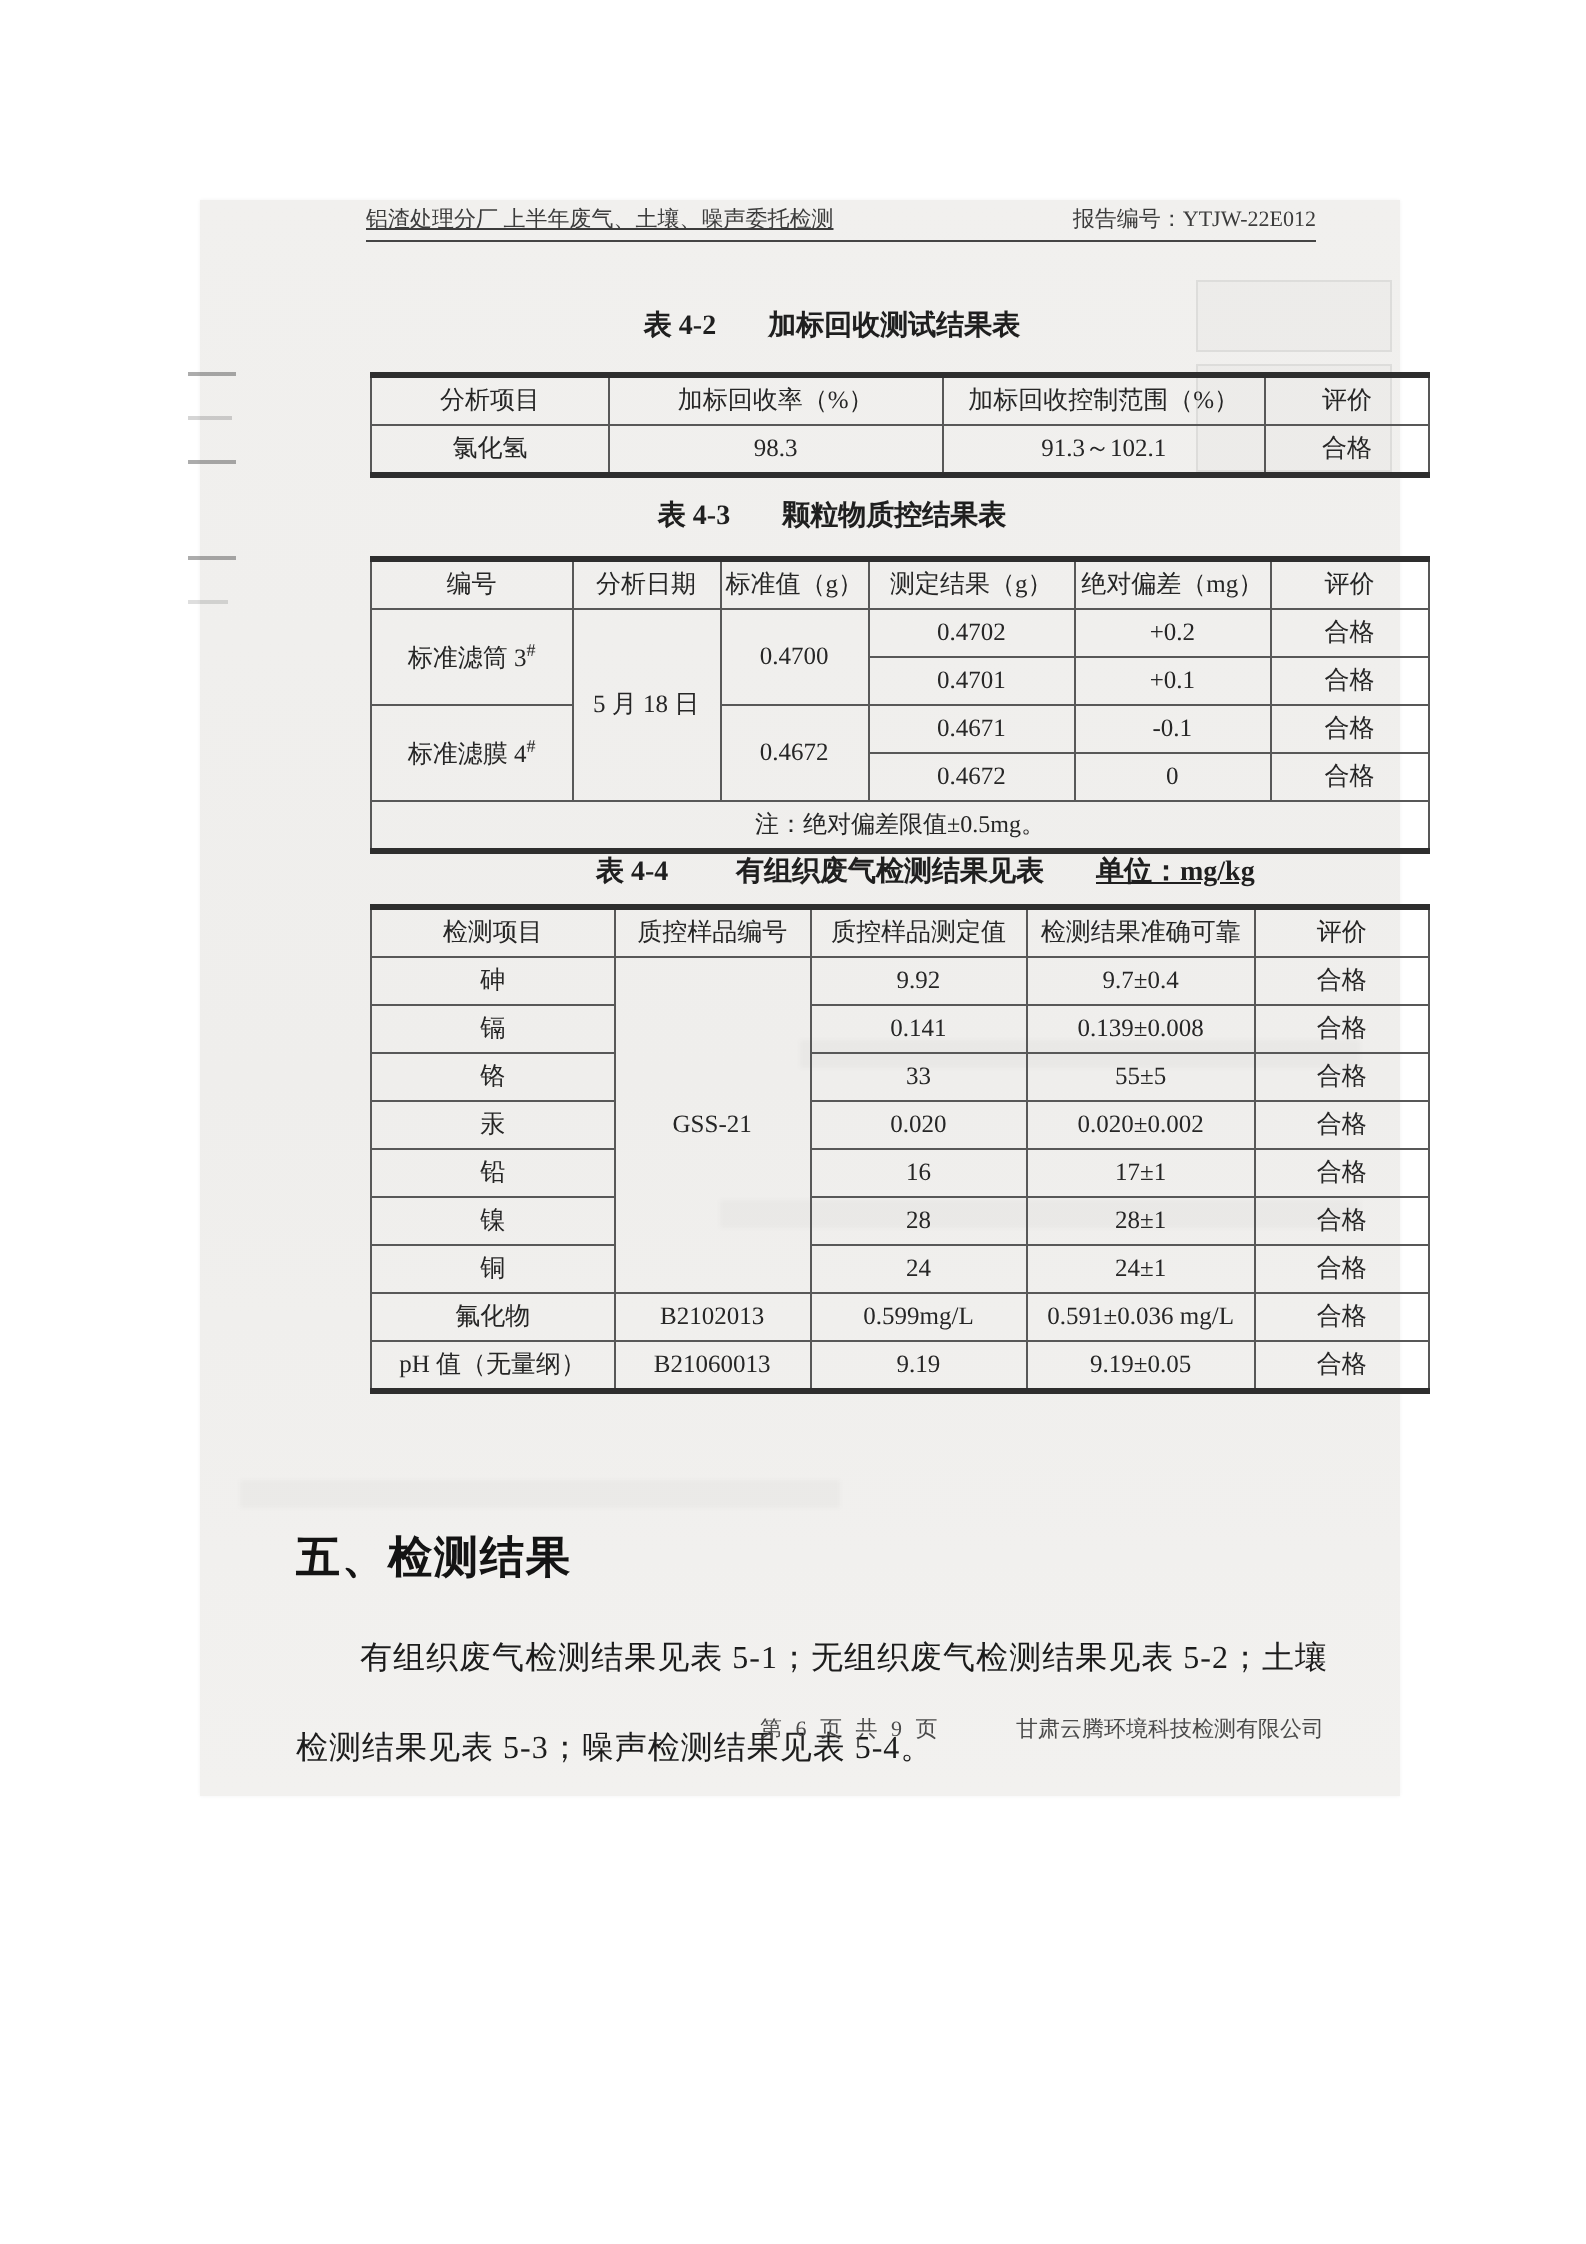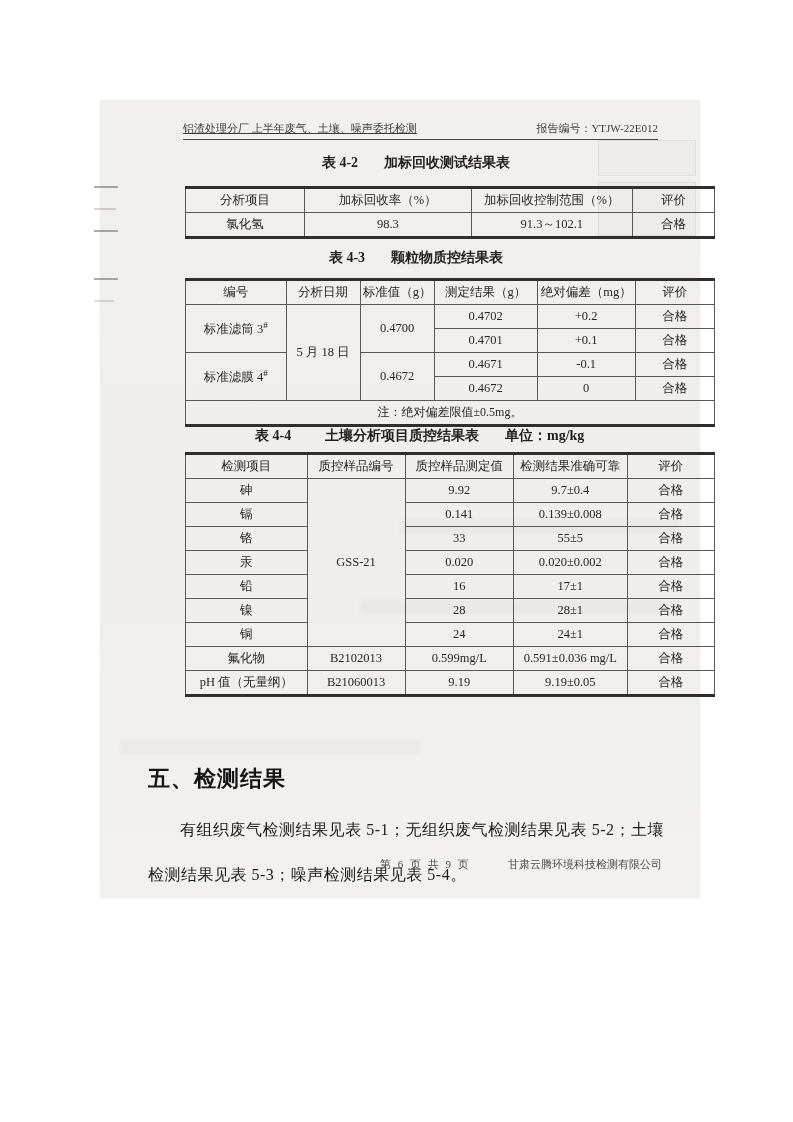--- a/index.html
+++ b/index.html
@@ -7,35 +7,35 @@
     width:793px;height:1122px;background:#ffffff;position:relative;overflow:hidden;
     font-family:"Liberation Serif","DejaVu Serif",serif;color:#2b2b2b;
   }
   .scan-page{
     position:absolute;left:100px;top:100px;width:600px;height:798px;
     background:linear-gradient(180deg,#f1f0ee 0%,#efeeec 55%,#f2f1ef 100%);
     box-shadow:0 0 2px rgba(0,0,0,0.05);
   }
   
   .doc-header{
-    position:absolute;top:21px;left:83px;width:475px;
+    position:absolute;top:2px;left:83px;width:475px;
     display:flex;justify-content:space-between;align-items:flex-start;
     font-size:11px;color:#3c3c3c;border-bottom:1px solid #454545;padding-bottom:3px;gap:46px;
   }
   .doc-header .hl{text-decoration:underline;}
   
   .tbl-title{
     position:absolute;left:85px;width:462px;
     font-weight:bold;font-size:14px;color:#1f1f1f;display:flex;justify-content:center;gap:26px;
   }
   .tbl-title-44{position:absolute;left:85px;width:462px;height:20px;}
-  .tbl-title-44 span{position:absolute;font-weight:bold;font-size:14px;color:#1f1f1f;white-space:nowrap;}
+  .tbl-title-44 span{position:absolute;font-weight:bold;font-size:14px;color:#1f1f1f;white-space:nowrap;margin-left:43px;}
   .tt-label{left:70px;}
   .tt-main{left:140px;}
-  .tt-unit{left:320px;}
+  .tt-unit{left:320px;text-decoration:underline;}
   
   table{
     position:absolute;left:85px;width:530px;border-collapse:collapse;table-layout:fixed;
     font-size:12.5px;color:#262626;
     border-top:3px solid #2e2e2e;border-bottom:3px solid #2e2e2e;
   }
   th,td{
     border:1px solid #585858;text-align:center;vertical-align:middle;
     padding:1px 2px;height:21px;line-height:1.15;font-weight:normal;white-space:nowrap;
     overflow:hidden;
@@ -156,21 +156,21 @@
       <td>合格</td>
     </tr>
     <tr>
       <td colspan="6" class="note-cell">注：绝对偏差限值±0.5mg。</td>
     </tr>
   </tbody>
     </table>
 
   <div class="tbl-title-44" style="top:327px;">
     <span class="tt-label">表 4-4</span>
-    <span class="tt-main">土壤分析项目质控结果表</span>
+    <span class="tt-main">有组织废气检测结果见表</span>
     <span class="tt-unit">单位：mg/kg</span>
   </div>
   <table style="top:352px;">
     <colgroup>
         <col style="width:23%">
         <col style="width:18.5%">
         <col style="width:20.5%">
         <col style="width:21.5%">
         <col style="width:16.5%">
       </colgroup>

